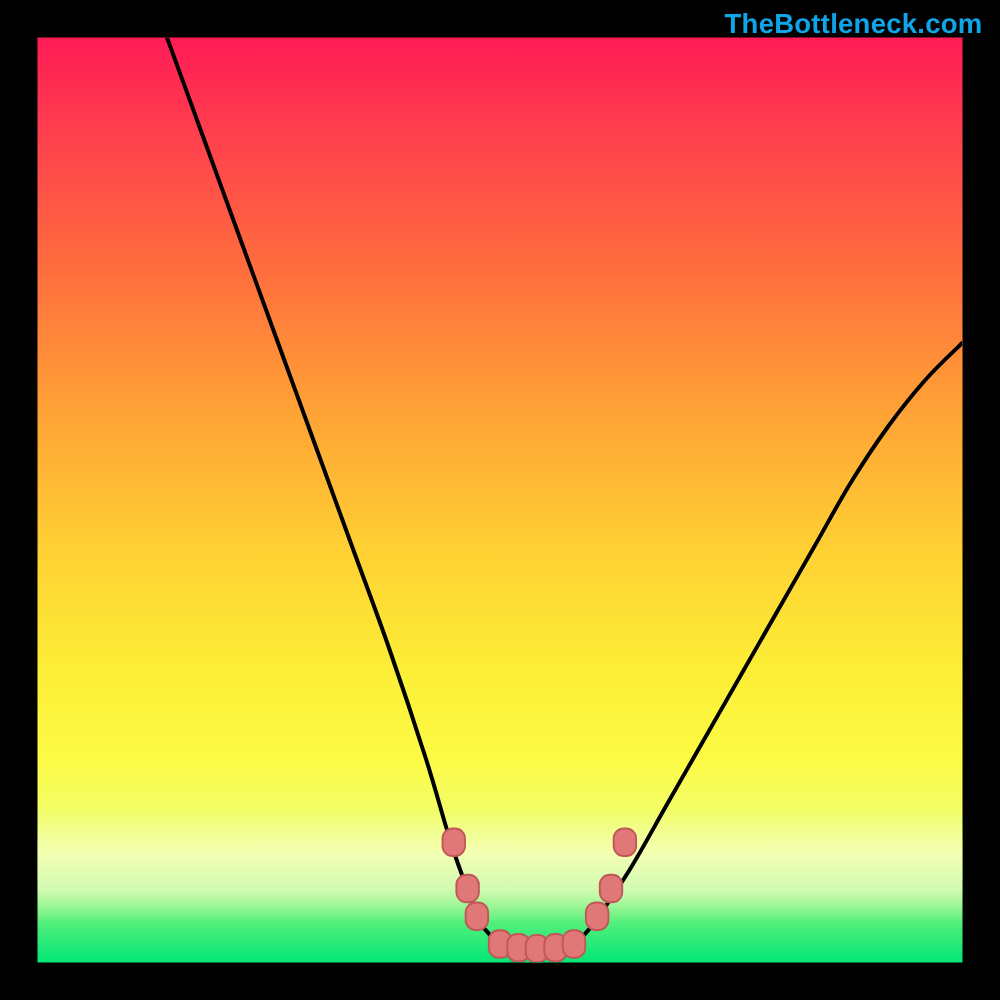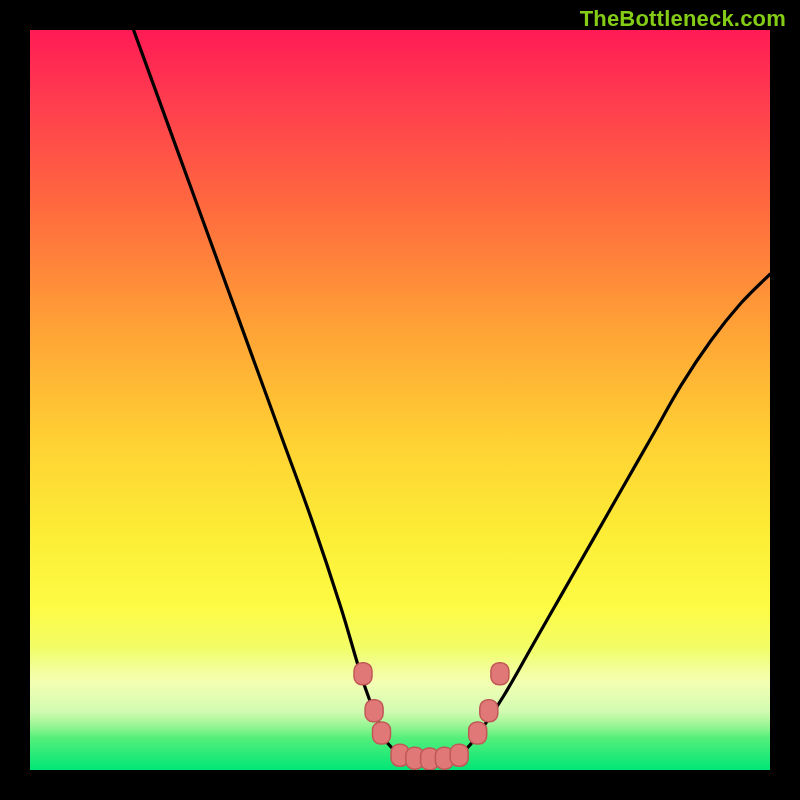--- a/index.html
+++ b/index.html
@@ -16,21 +16,21 @@
     background: #000;
     position: relative;
   }
   .attribution {
     position: absolute;
     top: 6px;
     right: 14px;
     font-family: Arial, Helvetica, sans-serif;
     font-size: 22px;
     font-weight: bold;
-    color: #84cc16;
+    color: #0ea5e9;
     letter-spacing: 0.2px;
     z-index: 10;
   }
   .plot {
     position: absolute;
     left: 30px;
     top: 30px;
     width: 740px;
     height: 740px;
     background: linear-gradient(

